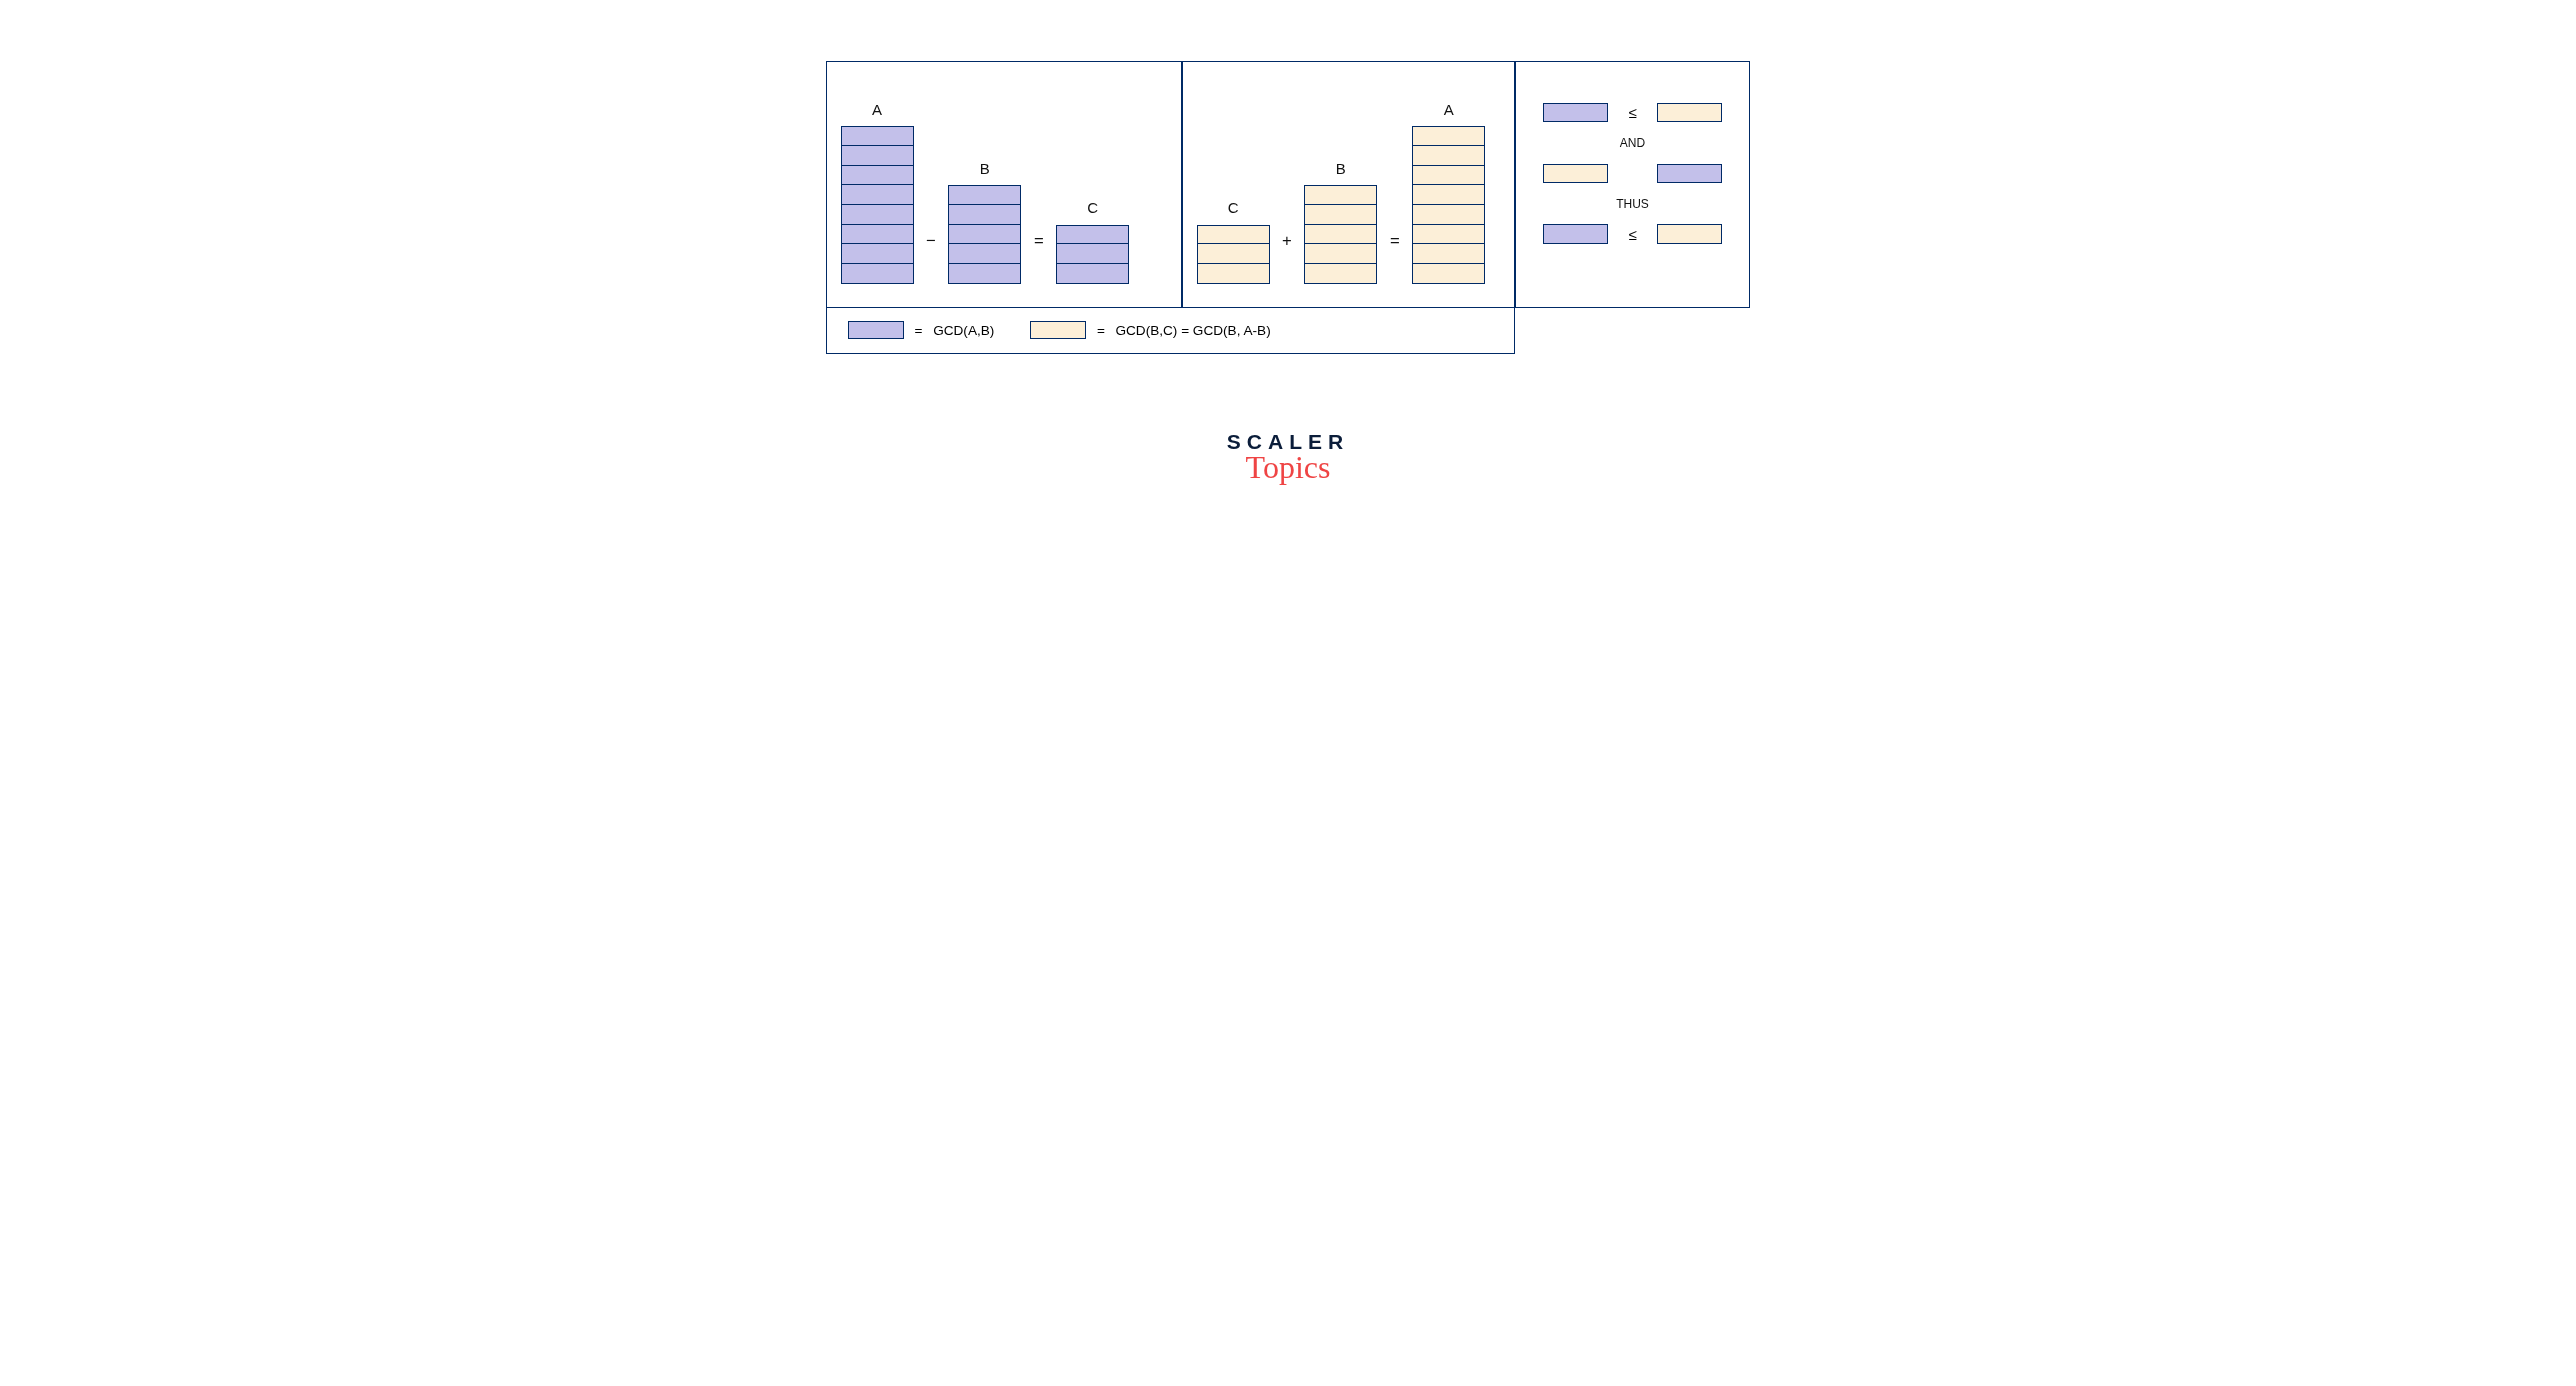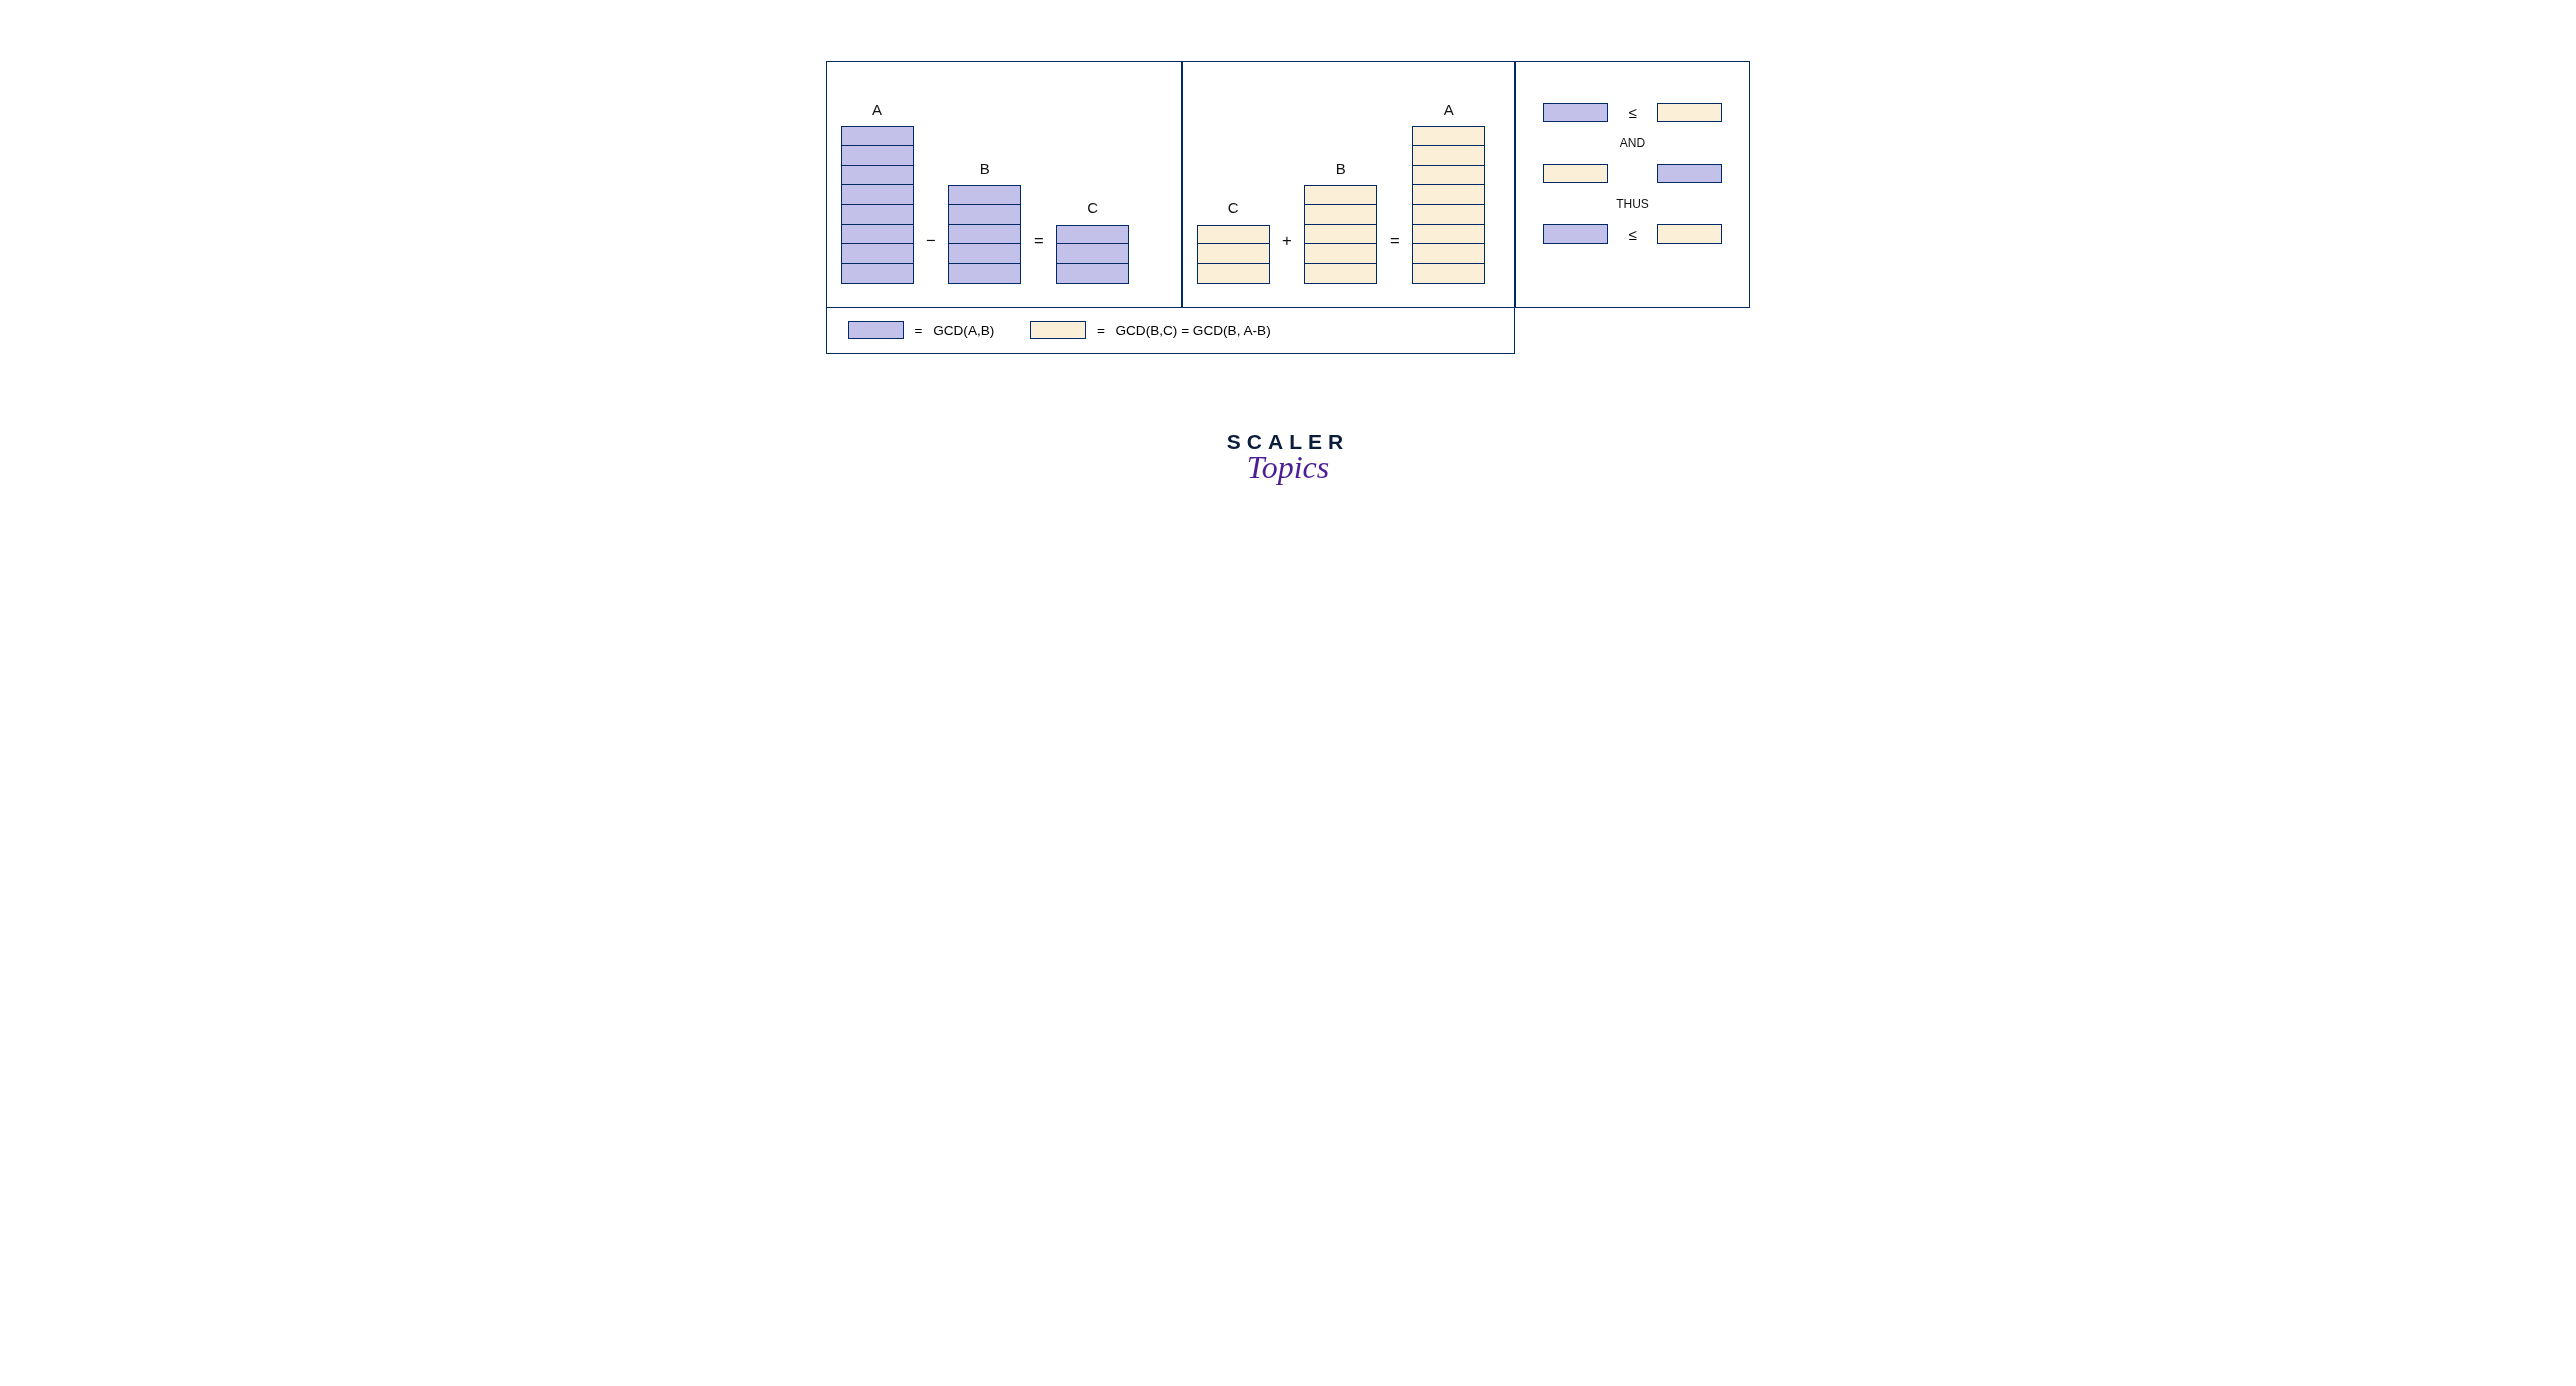--- a/index.html
+++ b/index.html
@@ -127,23 +127,22 @@
   }
   .logo-scaler {
     font-size: 21px;
     font-weight: 800;
     letter-spacing: 6px;
     color: #0b1d3a;
     margin-top: 8px;
   }
   .logo-topics {
     font-size: 32px;
-    color: #4c1d95;
+    color: #ef4444;
     font-family: 'Brush Script MT', 'Comic Sans MS', cursive;
-    font-style: italic;
     margin-top: -4.5px;
   }
 </style>
 </head>
 <body>
 
 <div class="diagram-wrap">
 
   <div class="panels-row">
 

